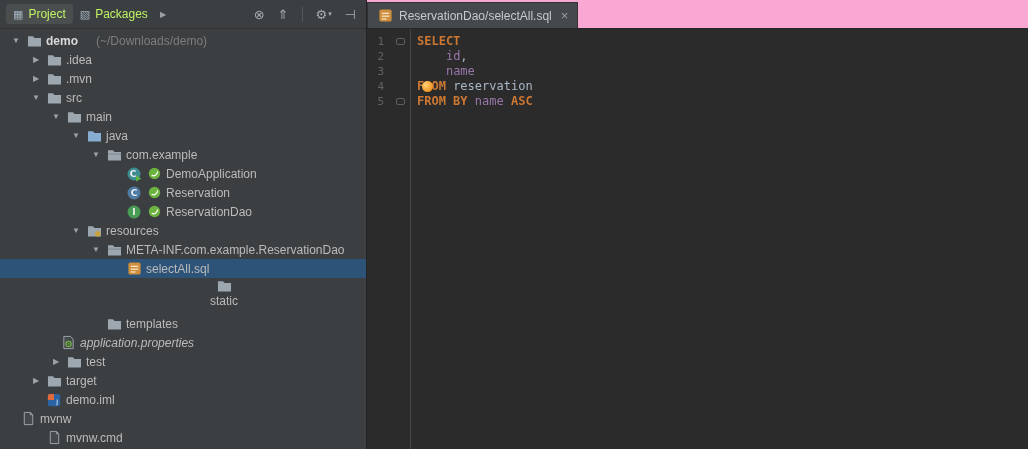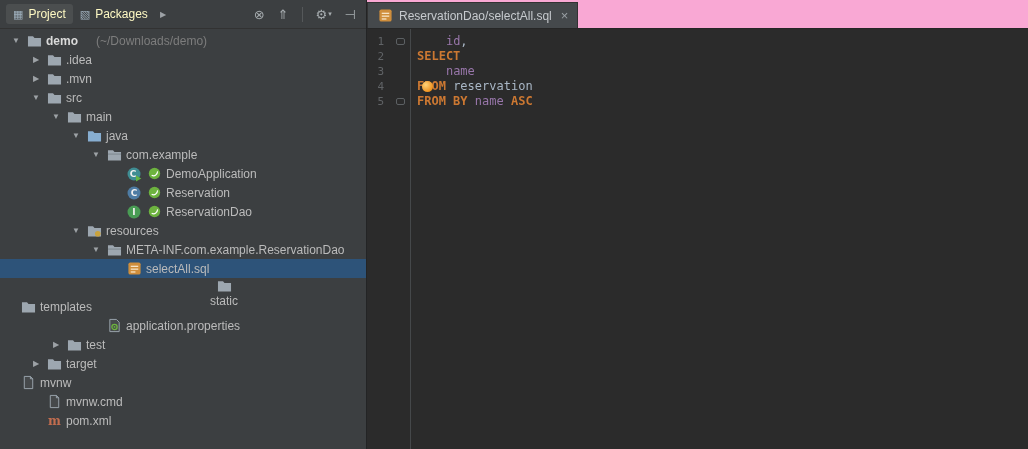--- a/index.html
+++ b/index.html
@@ -10,21 +10,21 @@
   }
 
   
   .project-panel { width:367px; height:100%; background:#3c3f41; border-right:1px solid #232425;
     display:flex; flex-direction:column; flex:none; }
   .panel-toolbar { height:29px; flex:none; display:flex; align-items:center;
     padding:0 10px 0 6px; border-bottom:1px solid #323232; }
   .tool-tab { display:flex; align-items:center; gap:5px; padding:3px 7px; border-radius:3px; }
   .tool-tab.active { background:rgba(255,255,255,0.08); }
   .ticon { color:#9fb0bd; font-size:11px; font-family:"DejaVu Sans",sans-serif; }
-  .tlab { color:#fef9c3; }
+  .tlab { color:#bef264; }
   .more { margin-left:5px; font-size:8px; color:#9da2a6; }
   .spacer { flex:1; }
   .tbicon { color:#a7adb0; font-size:13px; margin-left:13px; font-family:"DejaVu Sans",sans-serif;
     display:flex; align-items:center; line-height:1; }
   .tbicon .mini { font-size:7px; margin-left:1px; color:#a7adb0; }
   .vsep { width:1px; height:15px; background:#55585a; margin-left:13px; }
 
   .tree { flex:1; overflow:hidden; padding-top:2px; }
   .trow { display:flex; align-items:center; height:19px; white-space:nowrap; }
   .trow.selected { background:#2d5379; }
@@ -235,30 +235,30 @@
         </div>
         <div class="trow" style="padding-left: 86px; flex-direction: column;">
           <span class="arrow"></span>
           <span class="icon">
             <svg width="15" height="14" viewBox="0 0 16 15">
               <path fill="#9da7b0" d="M1 2.5h5.4L8 4.4h7V13.5H1z"></path>
             </svg>
           </span>
           <span class="tlabel">static</span>
         </div>
-        <div class="trow" style="">
+        <div class="trow" style="padding-left: 86px; margin-top: 17px;">
           <span class="arrow"></span>
           <span class="icon">
             <svg width="15" height="14" viewBox="0 0 16 15">
               <path fill="#9da7b0" d="M1 2.5h5.4L8 4.4h7V13.5H1z"></path>
             </svg>
           </span>
           <span class="tlabel">templates</span>
         </div>
-        <div class="trow" style="padding-left: 86px;">
+        <div class="trow" style="padding-left: 40px; font-style: italic;">
           <span class="arrow"></span>
           <span class="icon">
             <svg width="15" height="15" viewBox="0 0 16 16">
               <path d="M3 1.5h7l3 3v10H3z" fill="#46494b" stroke="#9da7b0"></path>
               <circle cx="8" cy="9.5" r="2.8" fill="none" stroke="#6db33f" stroke-width="1.4"></circle>
               <circle cx="8" cy="9.5" r="1" fill="#6db33f"></circle>
             </svg>
           </span>
           <span class="tlabel">application.properties</span>
         </div>
@@ -272,20 +272,31 @@
           <span class="tlabel">test</span>
         </div>
         <div class="trow" style="padding-left: 26px;">
           <span class="arrow">▶</span>
           <span class="icon">
             <svg width="15" height="14" viewBox="0 0 16 15">
               <path fill="#9da7b0" d="M1 2.5h5.4L8 4.4h7V13.5H1z"></path>
             </svg>
           </span>
           <span class="tlabel">target</span>
+        </div>
+        <div class="trow" style="padding-left: 26px;">
+          <span class="arrow"></span>
+          <span class="icon">
+            <svg width="14" height="14" viewBox="0 0 16 16">
+              <rect x="1" y="1" width="14" height="14" rx="2" fill="#2a62a4"></rect>
+              <path d="M1 3a2 2 0 012-2h5v7H1z" fill="#e3683c"></path>
+              <text x="10.5" y="13" font-size="7" fill="#fff" font-family="DejaVu Sans,sans-serif">J</text>
+            </svg>
+          </span>
+          <span class="tlabel">demo.iml</span>
         </div>
         <div class="trow" style="">
           <span class="arrow"></span>
           <span class="icon">
             <svg width="15" height="15" viewBox="0 0 16 16">
               <path d="M3.5 1.5h6.5l2.5 2.5v10.5H3.5z" fill="#46494b" stroke="#9da7b0"></path>
               <path d="M10 1.5V4h2.5" fill="none" stroke="#9da7b0"></path>
             </svg>
           </span>
           <span class="tlabel">mvnw</span>
@@ -348,22 +359,22 @@
             <span class="fold"></span>
           </div>
           <div class="gline">
             <span class="lnum">5</span>
             <span class="fold">
               <span class="fold-box"></span>
             </span>
           </div>
         </div>
       <div class="codecol" id="code">
+          <div class="cline"><span class="tok-kw">SELECT</span></div>
           <div class="cline"><span class="tok-plain">    </span><span class="tok-ident">id</span><span class="tok-plain">,</span></div>
-          <div class="cline"><span class="tok-kw">SELECT</span></div>
           <div class="cline"><span class="tok-plain">    </span><span class="tok-ident">name</span></div>
           <div class="cline"><span class="tok-kw">FROM</span><span class="tok-plain"> </span><span class="tok-plain">reservation</span><span class="caret-marker"></span></div>
           <div class="cline"><span class="tok-kw">FROM BY</span><span class="tok-plain"> </span><span class="tok-ident">name</span><span class="tok-plain"> </span><span class="tok-kw">ASC</span></div>
         </div>
     </div>
   </main>
 
 </div>
 
 </body></html>

